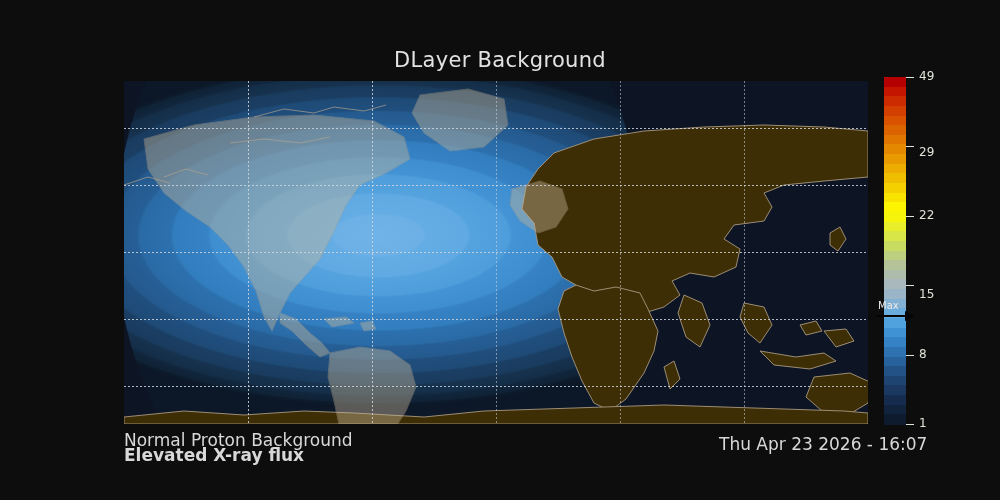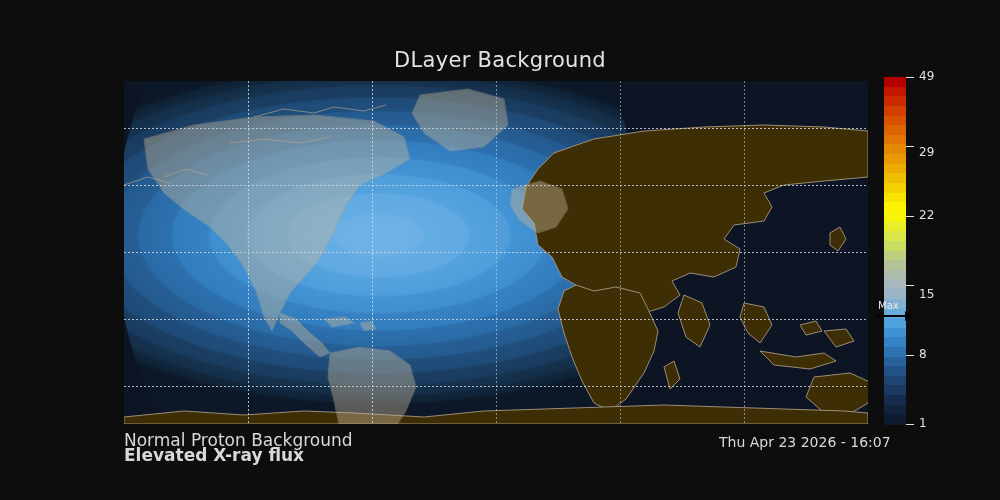--- a/index.html
+++ b/index.html
@@ -48,21 +48,21 @@
   .maxmark{position:absolute;left:875px;top:300px;width:42px;height:26px;}
   .maxmark .mlbl{position:absolute;left:3px;top:0;font-size:10px;color:#e9e9e9;}
   .maxmark .marrow{position:absolute;left:1px;top:15px;width:32px;height:2px;background:#050505;}
   .maxmark .mhead{position:absolute;left:30px;top:11px;width:0;height:0;
     border-left:9px solid #050505;border-top:5px solid transparent;border-bottom:5px solid transparent;}
 
   
   .note{position:absolute;left:124px;font-size:17px;color:#d8d8d8;}
   .note1{top:430px;}
   .note2{top:445px;font-weight:bold;}
-  .stamp{position:absolute;left:719px;top:434px;font-size:14px;color:#d8d8d8;}
+  .stamp{position:absolute;left:719px;top:434px;font-size:17px;color:#d8d8d8;}
   .copy{position:absolute;left:12px;top:478px;font-size:11.5px;color:#cfcfcf;font-style:italic;}
 </style>
 </head>
 <body>
 
 <div id="root">
 
   <div class="title">DLayer Background</div>
 
   <div class="map-wrap">

